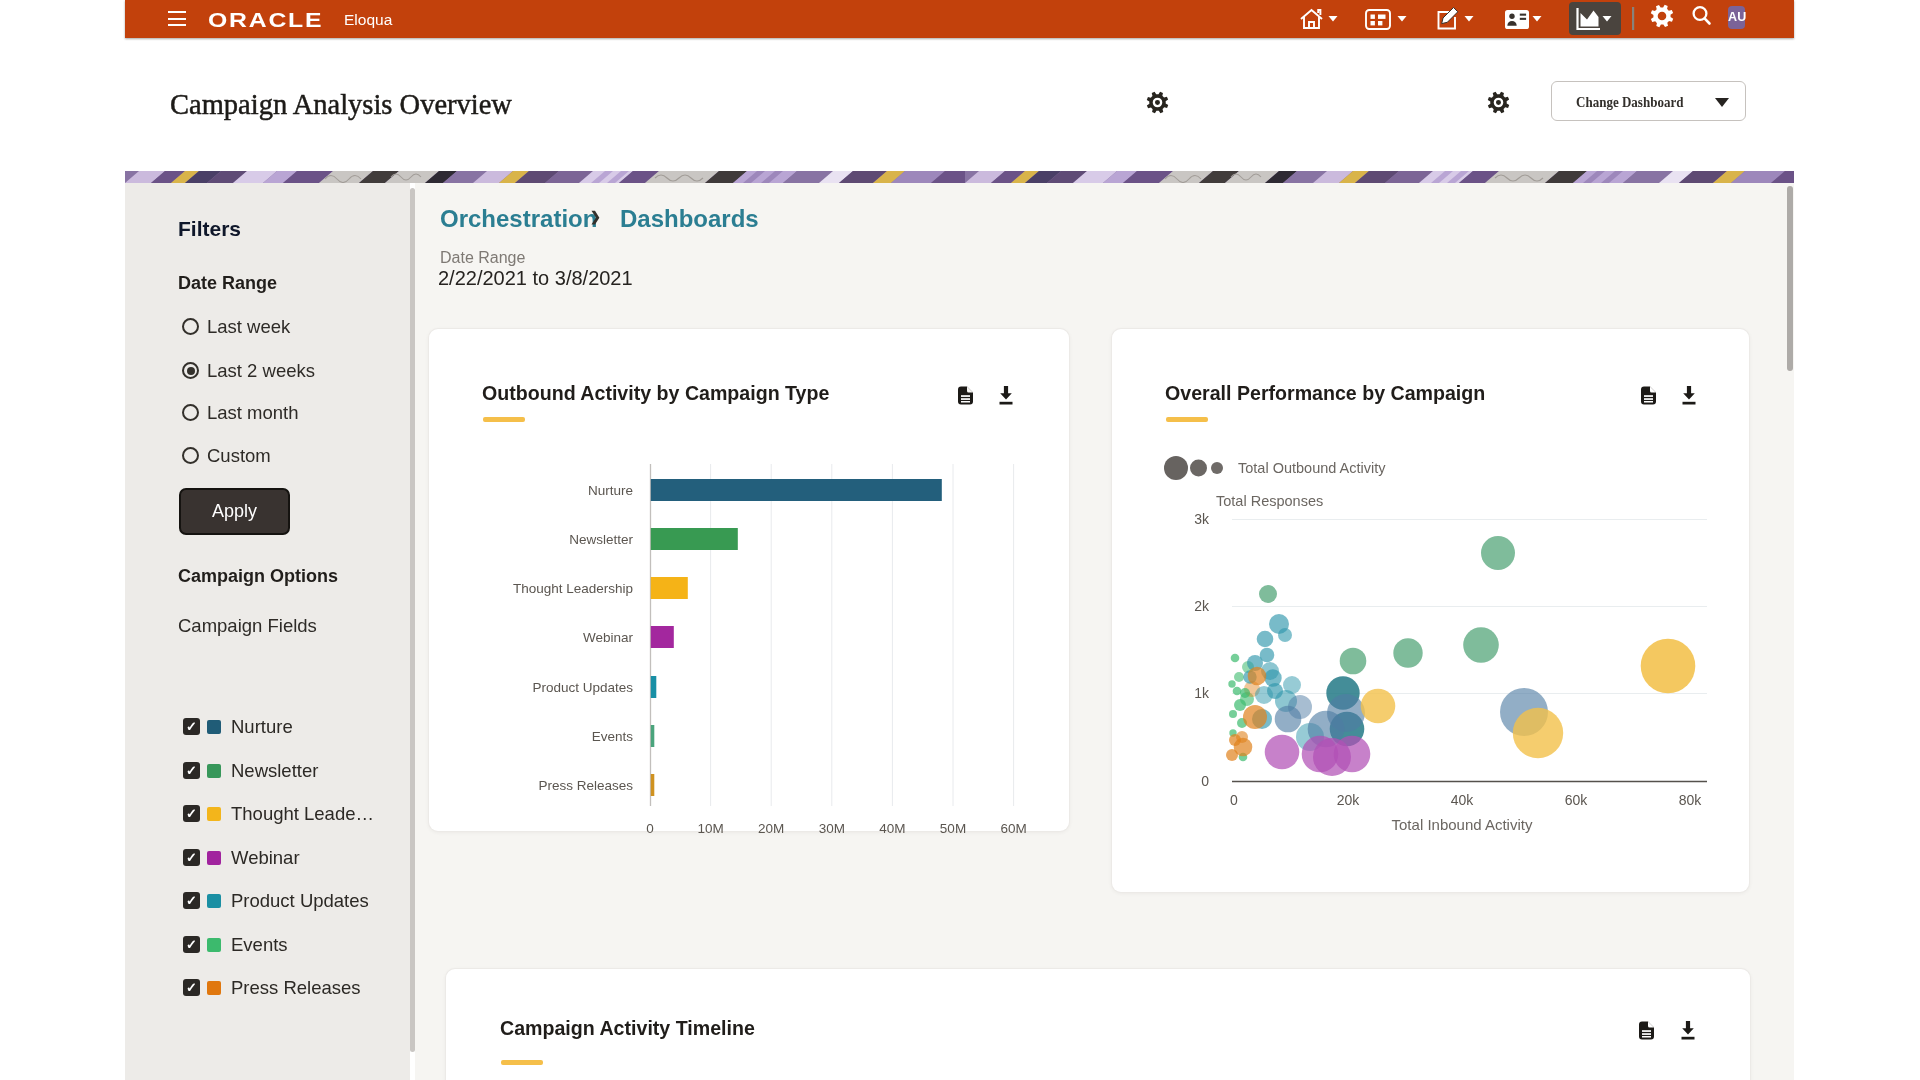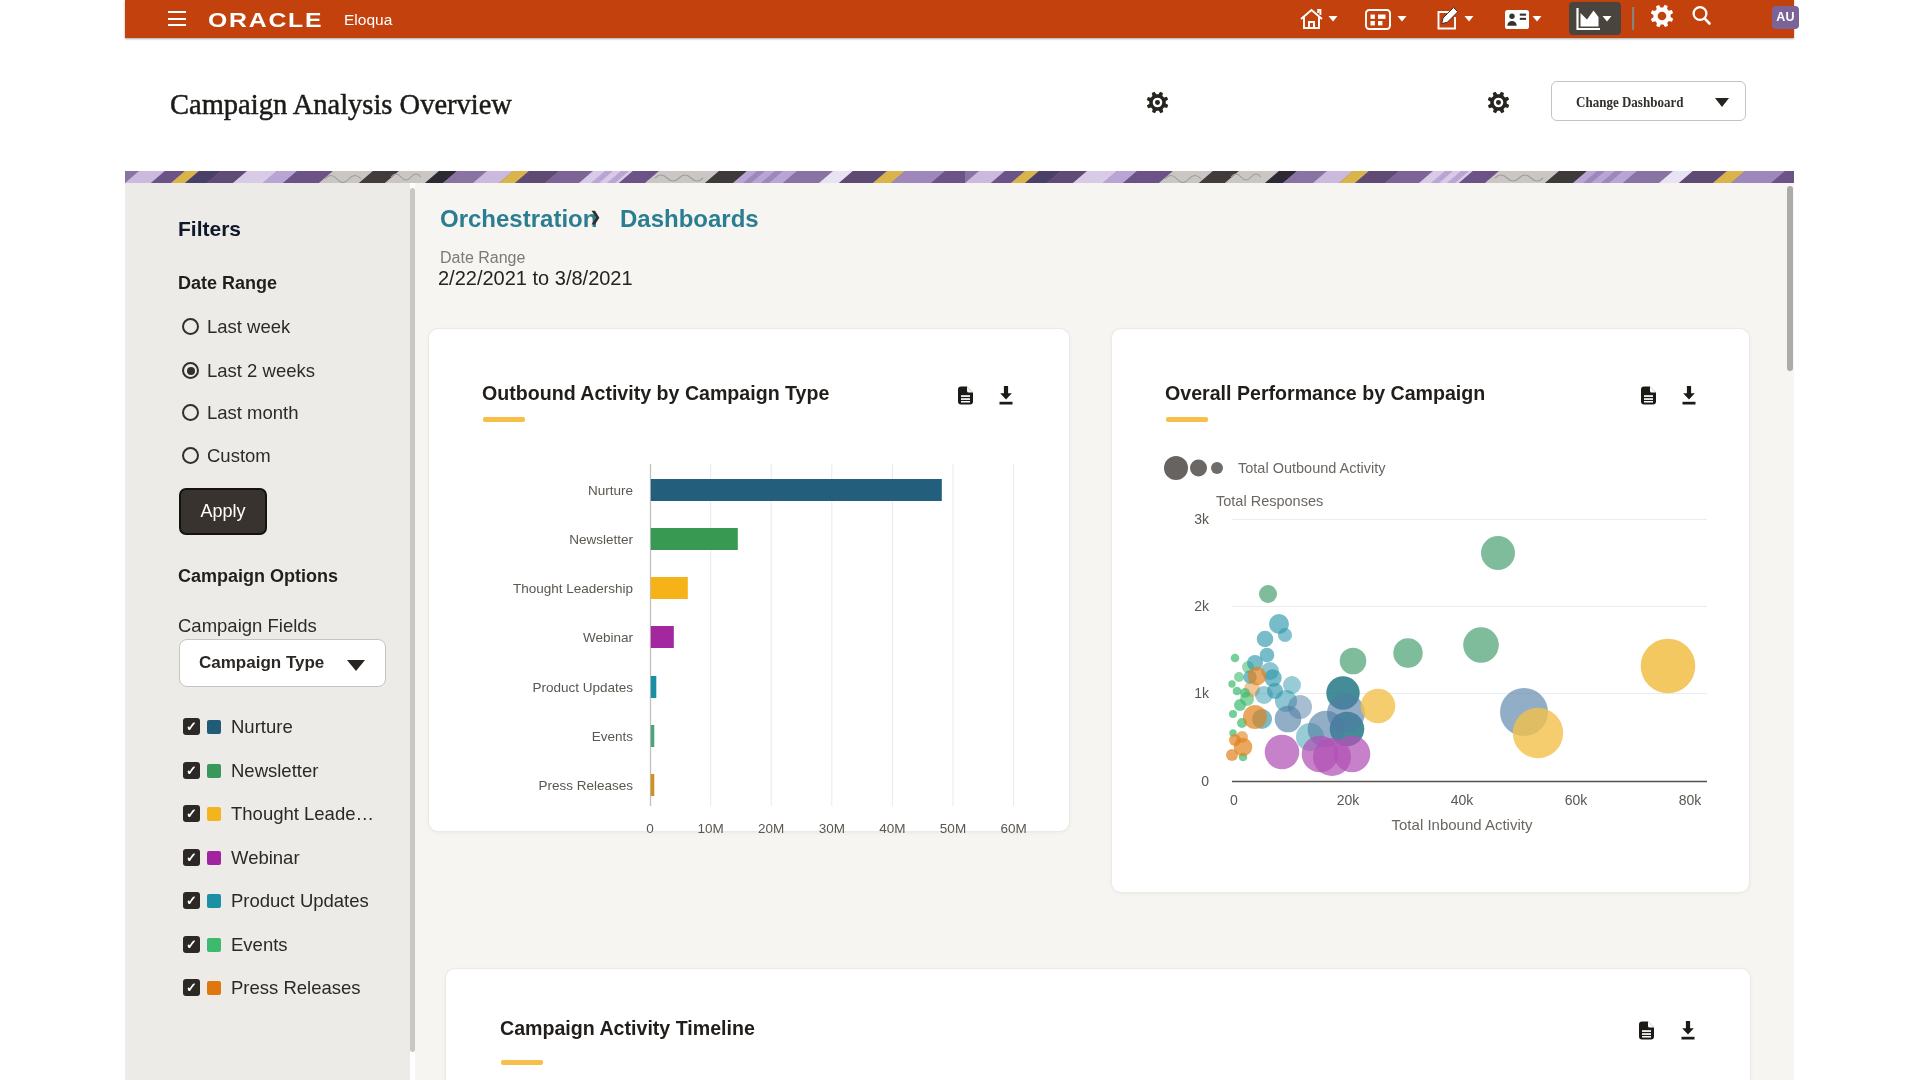--- a/index.html
+++ b/index.html
@@ -7,41 +7,41 @@
     font-family:"Liberation Sans", sans-serif; }
   .app { position:absolute; left:125px; top:0; width:1669px; height:1080px; background:#ffffff; }
   .abs { position:absolute; }
   
   .nav { position:absolute; left:0; top:0; width:1669px; height:38px; background:#c2410c; box-shadow:0 1px 2px rgba(0,0,0,.35); }
   .nav .ham { position:absolute; left:43px; top:11px; width:18px; height:16px; }
   .nav .ham i { position:absolute; left:0; width:18px; height:2.4px; background:#fff; }
   .oracle { position:absolute; left:83px; top:8px; width:124px; height:22px; color:#fff;
     font-size:21px; font-weight:700; letter-spacing:1.5px; transform:scaleX(1.18); transform-origin:left center; }
   .eloqua { position:absolute; left:219px; top:11px; color:#fff; font-size:15.5px; font-weight:400; }
-  .avatar { position:absolute; left:1603px; top:6px; width:27px; height:23px; background:#7b6398; border-radius:4px;
-    color:#fff; font-size:12.5px; font-weight:700; text-align:center; line-height:23px; letter-spacing:.2px;margin-left:44px; }
+  .avatar { position:absolute; left:1603px; top:6px; width:17px; height:23px; background:#7b6398; border-radius:4px;
+    color:#fff; font-size:12.5px; font-weight:700; text-align:center; line-height:23px; letter-spacing:.2px; }
   
   .pgtitle { position:absolute; left:45px; top:87px; font-family:"Liberation Serif", serif; font-size:30px; font-weight:400; color:#1d1b18; -webkit-text-stroke:.5px #1d1b18; transform:scaleX(.95); transform-origin:left top; white-space:nowrap; }
   .chgbtn { position:absolute; left:1426px; top:81px; width:195px; height:40px; background:#fff; border:1px solid #c6c2be; border-radius:6px;font-family:Liberation Serif, serif; }
   .chgbtn span { position:absolute; left:24px; top:11px; font-size:15.5px; font-weight:700; color:#322f2b; transform:scaleX(.84); transform-origin:left top; white-space:nowrap; }
   .chgbtn .dn { position:absolute; right:16px; top:16px; width:0; height:0; border-left:7px solid transparent; border-right:7px solid transparent; border-top:9px solid #262320; }
   
   .strip { position:absolute; left:0; top:171px; width:1669px; height:12px; overflow:hidden; } .strip svg { display:block; }
   
   .sidebar { position:absolute; left:0; top:183px; width:285px; height:897px; background:#edebe8; }
   .sdivider { position:absolute; left:285px; top:188px; width:5px; height:864px; background:#c9c6c3; border-radius:3px; }
   .main { position:absolute; left:290px; top:183px; width:1379px; height:897px; background:#f6f5f2; }
   .mthumb { position:absolute; left:1662px; top:186px; width:6px; height:185px; background:#aeaba8; border-radius:3px; }
   
   .sb-h1 { position:absolute; left:53px; font-size:21px; font-weight:700; color:#0f172a; }
   .sb-h2 { position:absolute; left:53px; font-size:18px; font-weight:700; color:#211e1b; }
   .sb-lab { position:absolute; font-size:18.5px; color:#2e2b27; }
   .radio { position:absolute; left:57px; width:17px; height:17px; border:2.4px solid #33302b; border-radius:50%; background:transparent; }
   .radio.sel::after { content:""; position:absolute; left:2.6px; top:2.6px; width:8px; height:8px; background:#33302b; border-radius:50%; }
-  .applybtn { position:absolute; left:54px; top:305px; width:88px; height:47px; background:#393330; border:2px solid #151310; border-radius:7px; color:#fff; font-size:18px; text-align:center; line-height:43px; }
+  .applybtn { position:absolute; left:54px; top:305px; width:111px; height:47px; background:#393330; border:2px solid #151310; border-radius:7px; color:#fff; font-size:18px; text-align:center; line-height:43px; }
   .selbox { position:absolute; left:54px; top:456px; width:207px; height:48px; background:#fff; border:1px solid #c7c3bf; border-radius:8px; }
   .selbox span { position:absolute; left:19px; top:13px; font-size:17px; font-weight:700; color:#2a2724; }
   .selbox .dn { position:absolute; right:20px; top:20px; width:0; height:0; border-left:9px solid transparent; border-right:9px solid transparent; border-top:11px solid #262320; }
   .chk { position:absolute; left:58px; width:17px; height:17px; background:#2b2825; border-radius:3px; color:#fff; font-size:13px; font-weight:700; text-align:center; line-height:17px; }
   .swatch { position:absolute; left:82px; width:14px; height:14px; border-radius:2px; }
   .chklab { position:absolute; left:106px; font-size:18.5px; color:#2c2925; }
   
   .crumb { position:absolute; font-size:24px; font-weight:700; color:#2b7e92; }
   .crumb-sep { position:absolute; font-size:13px; font-weight:700; color:#33302c; }
   .dr-lab { position:absolute; left:315px; top:249px; font-size:16px; color:#7e7974; }
@@ -182,24 +182,20 @@
       <div class="sb-lab" style="left:82px; top:133px">Last week</div>
     <div class="radio sel" style="top:179px"></div>
       <div class="sb-lab" style="left:82px; top:177px">Last 2 weeks</div>
     <div class="radio" style="top:221px"></div>
       <div class="sb-lab" style="left:82px; top:219px">Last month</div>
     <div class="radio" style="top:264px"></div>
       <div class="sb-lab" style="left:82px; top:262px">Custom</div>
     <div class="applybtn">Apply</div>
     <div class="sb-h2" style="top:383px">Campaign Options</div>
     <div class="sb-lab" style="left:53px; top:432px">Campaign Fields</div>
-    <div class="selbox">
-        <span>Campaign Type</span>
-        <div class="dn"></div>
-      </div>
     <div class="chk" style="top:535px">✓</div>
       <div class="swatch" style="top:537px; background:#205c77"></div>
       <div class="chklab" style="top:533px">Nurture</div>
     <div class="chk" style="top:579px">✓</div>
       <div class="swatch" style="top:581px; background:#38975a"></div>
       <div class="chklab" style="top:577px">Newsletter</div>
     <div class="chk" style="top:622px">✓</div>
       <div class="swatch" style="top:624px; background:#f3b51b"></div>
       <div class="chklab" style="top:620px">Thought Leade…</div>
     <div class="chk" style="top:666px">✓</div>

